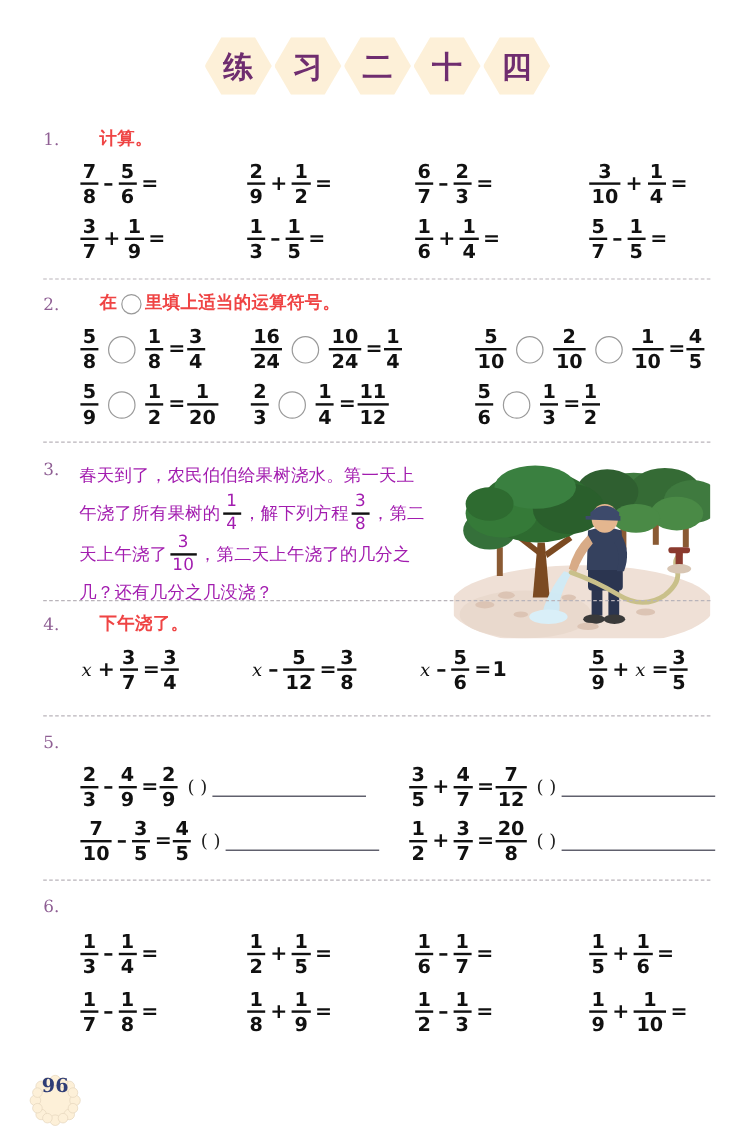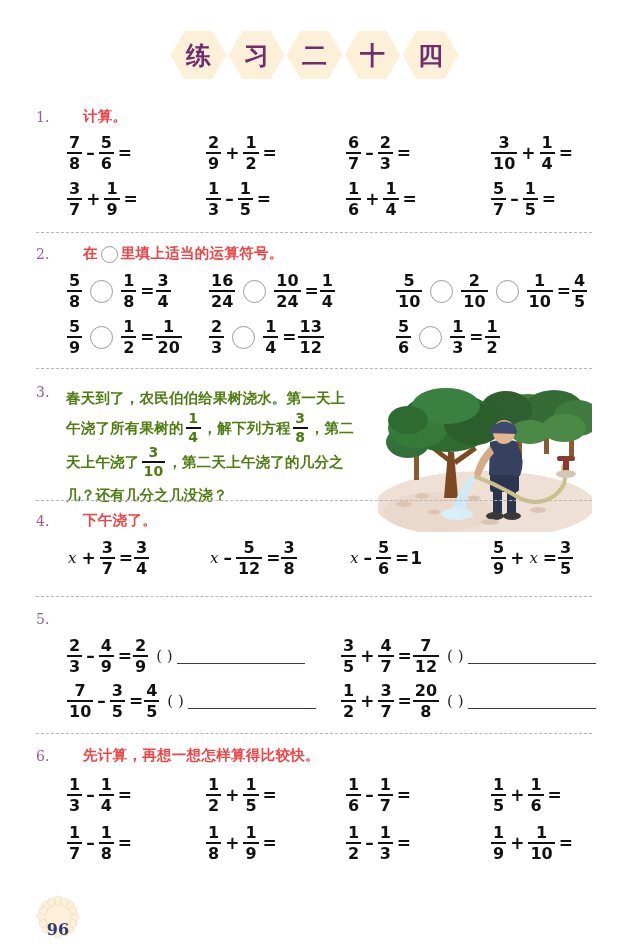--- a/index.html
+++ b/index.html
@@ -199,23 +199,23 @@
   }
 
   
   .p3-body {
     position: absolute;
     left: 66px;
     top: 383px;
     width: 290px;
     font-family: "DejaVu Serif", serif;
     font-size: 14.5px;
-    font-weight: bold;
+    font-weight: normal;
     line-height: 29px;
-    color: #4d7c0f;
+    color: #a21caf;
     letter-spacing: 0.2px;
   }
   .p3-body .frac { margin: 0 2px; transform: translateY(-1px); }
   .p3-body .frac .n, .p3-body .frac .d {
     font-family: "DejaVu Sans", sans-serif;
     font-size: 14px;
     line-height: 15px;
   }
 
   
@@ -224,26 +224,26 @@
     left: 378px;
     top: 380px;
     width: 214px;
     height: 152px;
     overflow: hidden;
   }
 
   
   .pagenum {
     position: absolute;
-    left: 36px;
+    left: 24px;
     top: 895px;
     width: 44px;
     height: 44px;
     display: flex;
-    align-items: flex-end;
+    align-items: flex-start;
     justify-content: center;
   }
   .pagenum .flower {
     position: absolute;
     inset: 0;
   }
   .pagenum span {
     position: relative;
     color: #2f3d76;
     font-family: "DejaVu Serif", serif;
@@ -489,21 +489,21 @@
           <span class="d">3</span>
         </span>
         <span class="circ"></span>
         <span class="frac">
           <span class="n">1</span>
           <span class="bar"></span>
           <span class="d">4</span>
         </span>
         <span class="eq">=</span>
         <span class="frac">
-          <span class="n">13</span>
+          <span class="n">11</span>
           <span class="bar"></span>
           <span class="d">12</span>
         </span>
       </div>
       <div class="cell d2">
         <span class="frac">
           <span class="n">5</span>
           <span class="bar"></span>
           <span class="d">6</span>
         </span>
@@ -771,21 +771,20 @@
         <span class="paren">(    )</span>
         <span class="blankline"></span>
       </div>
     </div>
 
   <div class="sep" style="top:733px;"></div>
 
   <div class="prob" style="top:745px;">
     <div class="prob-head">
       <div class="num">6.</div>
-      <div class="head-text">先计算，再想一想怎样算得比较快。</div>
     </div>
   </div>
   <div class="exprow" style="top:772px;" id="p6r0">
       <div class="cell c0">
         <span class="frac">
           <span class="n">1</span>
           <span class="bar"></span>
           <span class="d">3</span>
         </span>
         <span class="op">–</span>

